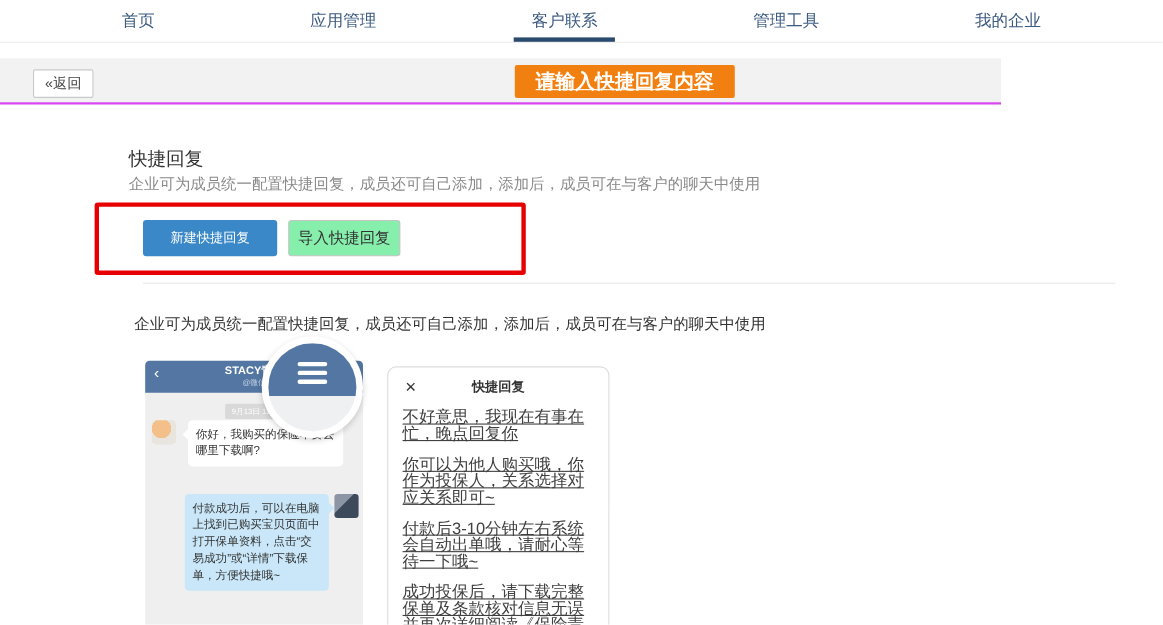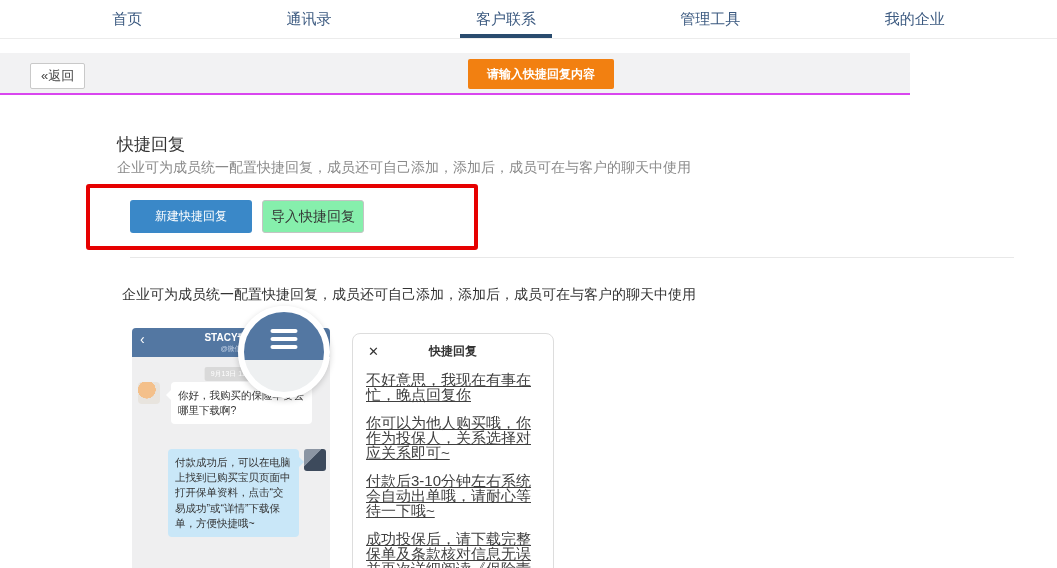--- a/index.html
+++ b/index.html
@@ -26,21 +26,21 @@
     bottom:0;width:92px;height:4px;background:var(--nav-active-underline);}
 
   
   .toolbar{position:absolute;top:53px;left:0;width:910px;height:42px;background:#f2f2f3;
     border-bottom:2px solid #d946ef;}
   .back-btn{position:absolute;left:30px;top:10px;height:26px;padding:0 10px;
     background:#fff;border:1px solid #c9c9c9;border-radius:2px;font-size:13px;
     color:#444;display:flex;align-items:center;cursor:pointer;}
   .orange-btn{position:absolute;left:468px;top:6px;height:30px;padding:6px 19px;
     background:var(--accent-orange);border:none;border-radius:2px;color:#fff;
-    font-size:12px;font-weight:bold;display:flex;align-items:center;cursor:pointer;}
+    font-size:18px;font-weight:bold;display:flex;align-items:center;cursor:pointer;text-decoration:underline;}
 
   
   .content{position:absolute;top:96px;left:12px;width:1034px;height:472px;background:#fff;}
   .page-title{position:absolute;left:105px;top:37px;font-size:17px;color:#333;}
   .desc1{position:absolute;left:105px;top:63px;font-size:14px;color:#8a8a8a;}
   .red-box{position:absolute;left:74px;top:88px;width:392px;height:66px;
     border:4px solid var(--annotation-red);border-radius:3px;}
   .create-btn{position:absolute;left:118px;top:104px;width:122px;height:33px;
     background:var(--primary-blue);color:#fff;border:none;border-radius:3px;
     font-size:12px;cursor:pointer;}
@@ -100,21 +100,21 @@
 <body>
 
 <div class="page">
 
   <div class="topnav">
       <div class="nav-item">
       <span>首页</span>
       <span class="nav-underline"></span>
     </div>
       <div class="nav-item">
-      <span>通讯录</span>
+      <span>应用管理</span>
       <span class="nav-underline"></span>
     </div>
       <div class="nav-item active">
       <span>客户联系</span>
       <span class="nav-underline"></span>
     </div>
       <div class="nav-item">
       <span>管理工具</span>
       <span class="nav-underline"></span>
     </div>

